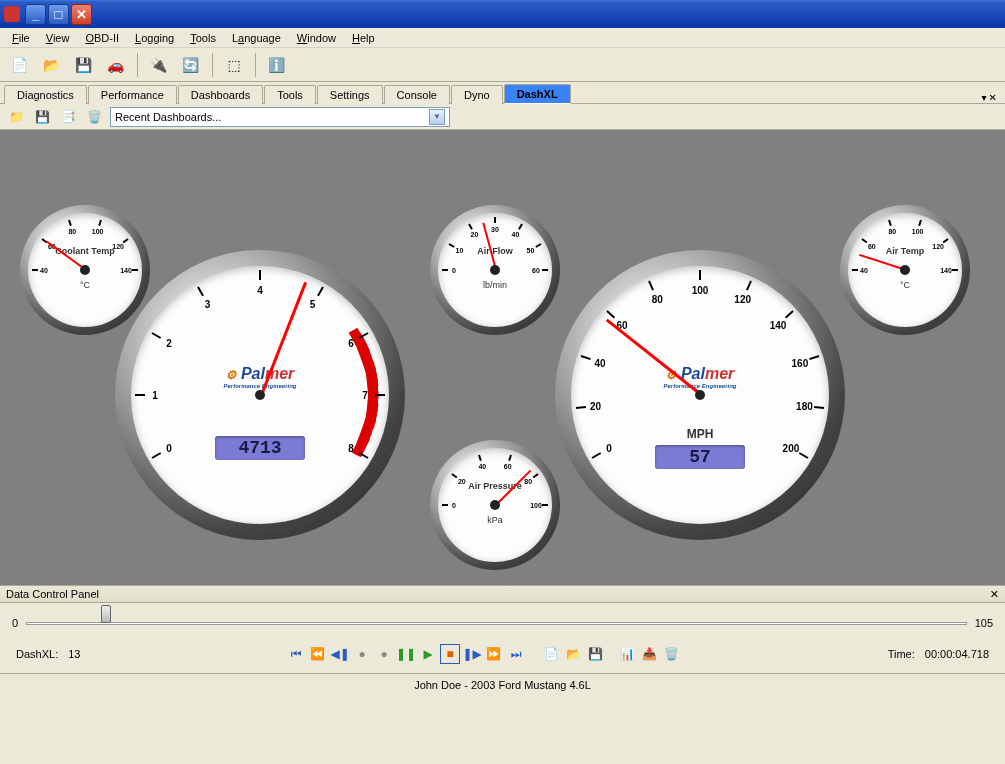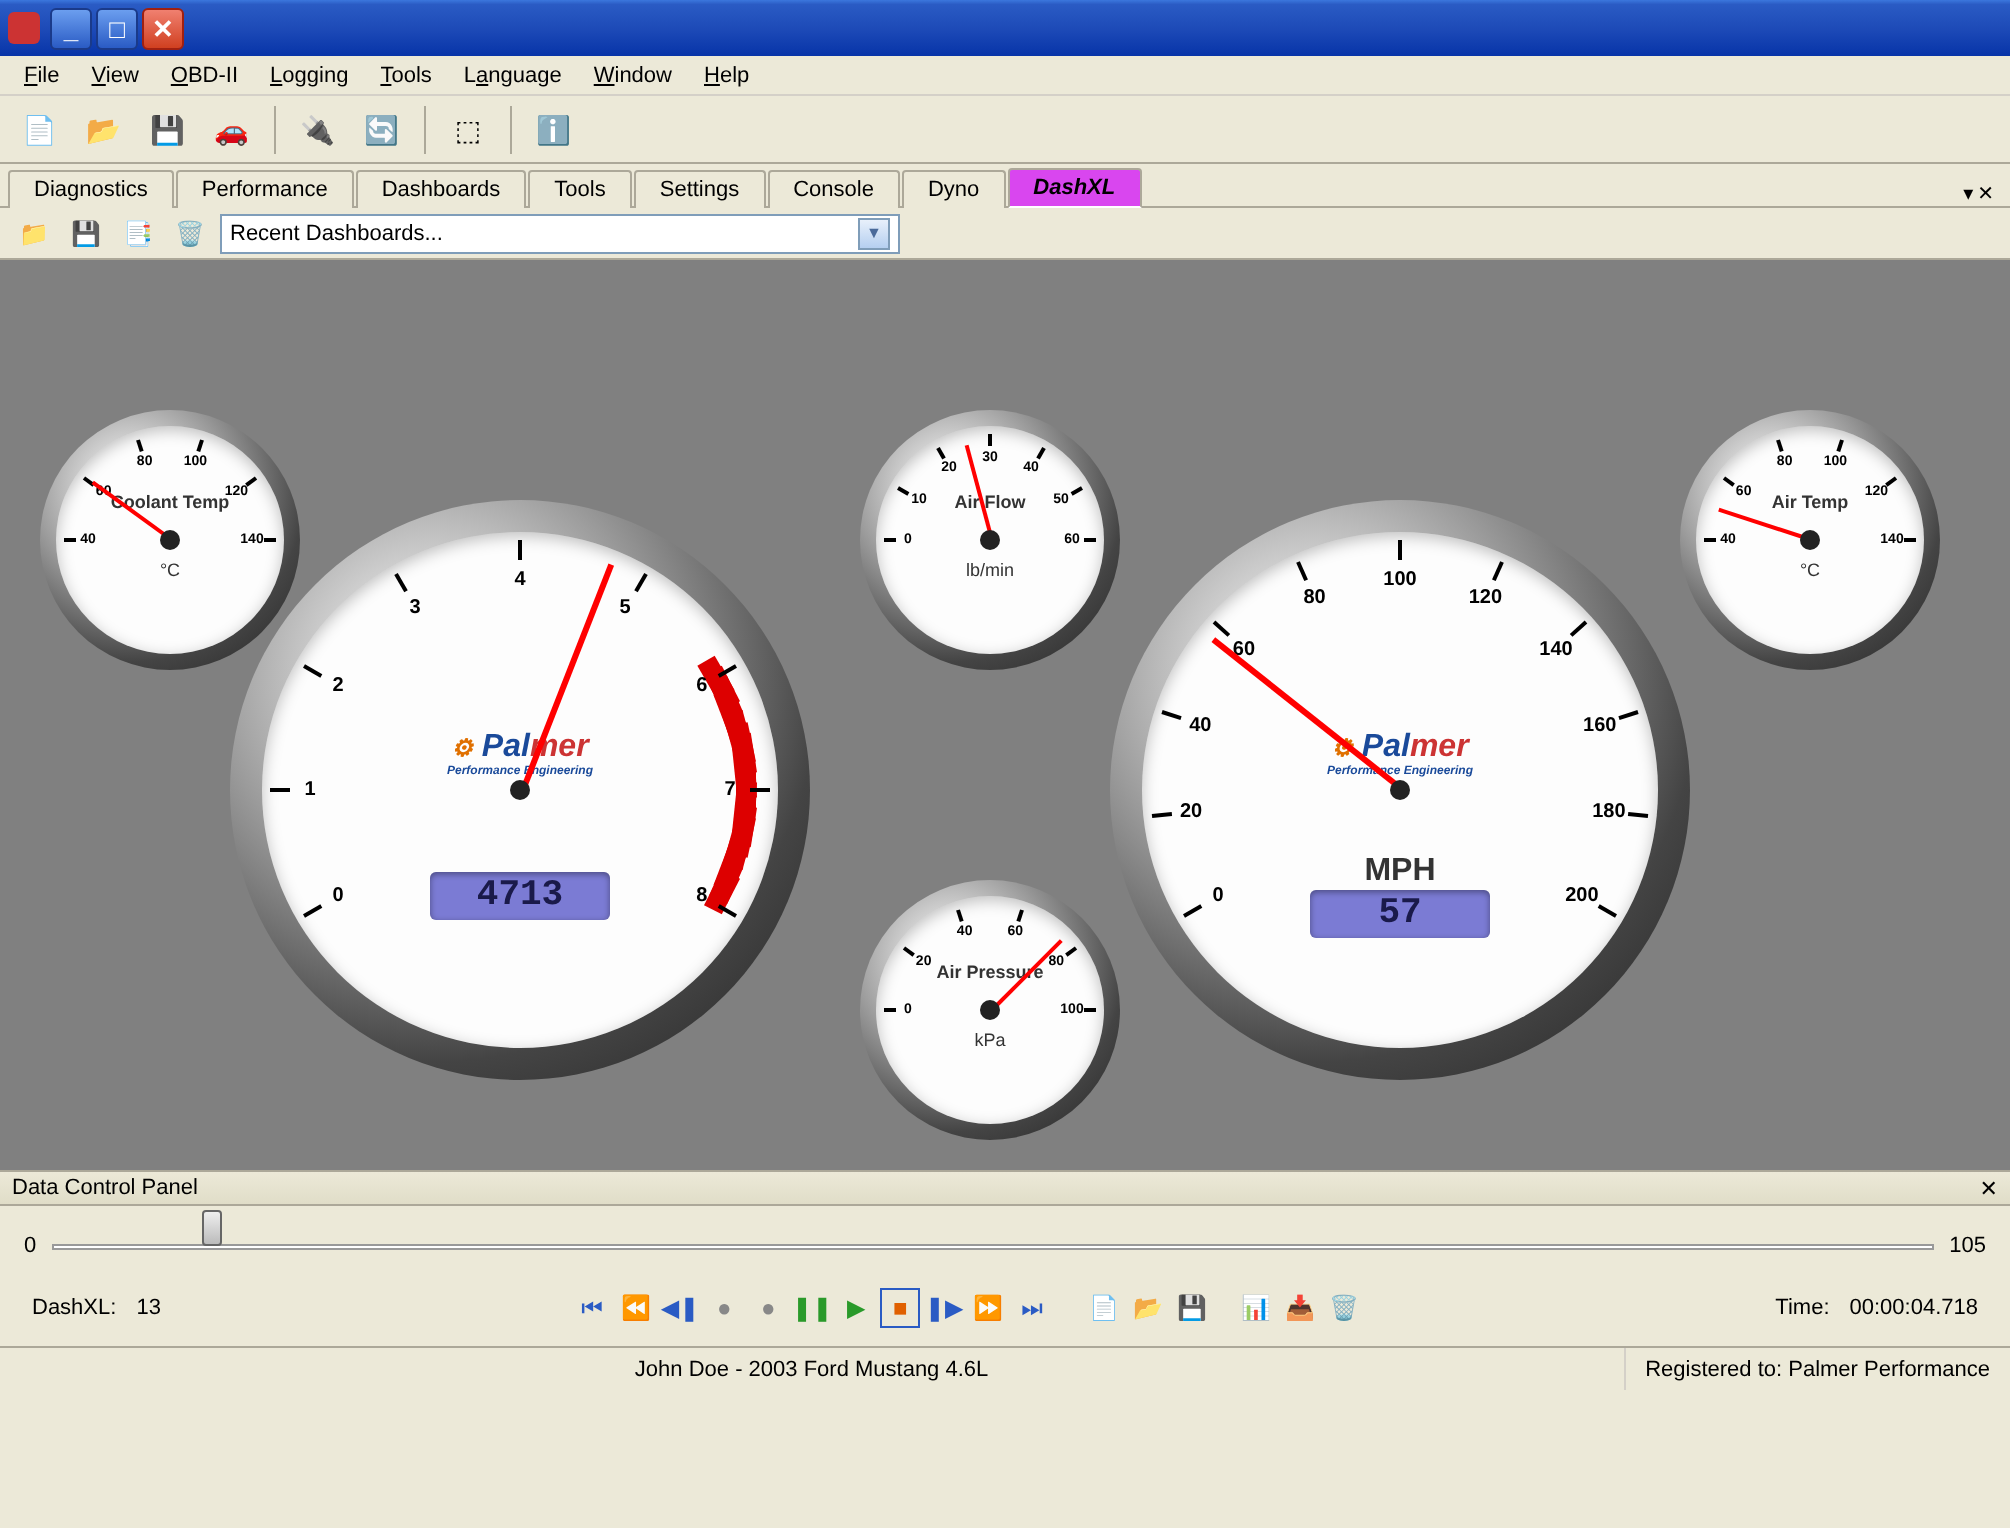--- a/index.html
+++ b/index.html
@@ -20,21 +20,21 @@
 .menubar span u { text-decoration: underline; }
 
 
 .toolbar { height: 34px; background: #ece9d8; display: flex; align-items: center; padding: 0 6px; gap: 4px; border-bottom: 1px solid #aca899; }
 .tb-btn { width: 28px; height: 28px; display: flex; align-items: center; justify-content: center; border: 1px solid transparent; border-radius: 2px; }
 .tb-sep { width: 1px; height: 24px; background: #aca899; margin: 0 3px; }
 
 
 .tabstrip { height: 22px; background: #ece9d8; display: flex; align-items: flex-end; padding: 0 4px; border-bottom: 1px solid #aca899; }
 .tab { padding: 3px 12px; border: 1px solid #aca899; border-bottom: none; background: #ece9d8; margin-right: 1px; border-radius: 2px 2px 0 0; font-size: 11px; position: relative; top: 1px; }
-.tab.active { background: #d946ef; font-weight: bold; border-bottom: 1px solid #fff; z-index: 2; font-style: italic; }
+.tab.active { background: #3b82f6; font-weight: bold; border-bottom: 1px solid #fff; z-index: 2; }
 .tabstrip .tab-ctrl { margin-left: auto; display: flex; gap: 2px; padding-right: 4px; align-items: center;}
 .tab-ctrl span { font-size: 10px; cursor: default; }
 
 
 .subtoolbar { height: 26px; background: #ece9d8; display: flex; align-items: center; padding: 0 6px; gap: 4px; border-bottom: 1px solid #aca899; }
 .dash-select { flex: 0 0 340px; height: 20px; border: 1px solid #7f9db9; background: white; display: flex; align-items: center; padding: 0 4px; font-size: 11px; }
 .dash-select .dd-btn { margin-left: auto; width: 16px; height: 16px; background: linear-gradient(to bottom,#e8f0fb,#b5cff0); border: 1px solid #7f9db9; display:flex; align-items:center; justify-content:center; font-size:8px; color:#4a6a9a;}
 
 
 .dashboard { background: #808080; position: relative; height: 455px; overflow: hidden; }
@@ -231,21 +231,21 @@
       <div class="tick-num" style="font-size: 10px; left: 187.707px; top: 49.0777px;">120</div>
       <div class="tick" style="height: 10px; left: 237.893px; top: 61.3587px; transform: translate(-50%, 0px) rotate(408deg);"></div>
       <div class="tick-num" style="font-size: 10px; left: 223.03px; top: 74.7413px;">140</div>
       <div class="tick" style="height: 10px; left: 263.882px; top: 106.373px; transform: translate(-50%, 0px) rotate(432deg);"></div>
       <div class="tick-num" style="font-size: 10px; left: 244.861px; top: 112.553px;">160</div>
       <div class="tick" style="height: 10px; left: 269.315px; top: 158.066px; transform: translate(-50%, 0px) rotate(456deg);"></div>
       <div class="tick-num" style="font-size: 10px; left: 249.425px; top: 155.975px;">180</div>
       <div class="tick" style="height: 10px; left: 253.253px; top: 207.5px; transform: translate(-50%, 0px) rotate(480deg);"></div>
       <div class="tick-num" style="font-size: 10px; left: 235.933px; top: 197.5px;">200</div>
       <div class="brand" style="top: 115px; font-size: 16px;"><span style="color:#e07000;font-size:12px">⚙</span> <span class="b1">Pal</span><span class="b2">mer</span><span class="sub">Performance Engineering</span></div>
-      <div class="gauge-label" style="top: 177px; font-size: 16px;">MPH</div>
+      <div class="gauge-label" style="top: 177px; font-size: 12px;">MPH</div>
       <div class="lcd" style="top: 195px; width: 90px; font-size: 18px; padding: 2px 0px;">57</div>
       <div class="needle" style="height: 121px; top: 24px; transform: rotate(308.4deg); width: 3px;"></div>
       <div class="gauge-center"></div>
     </div>
     <div class="gauge" style="left: 20px; top: 75px; width: 130px; height: 130px;">
       <div class="bezel"></div>
       <div class="face" style="inset: 8px;"></div>
       <div class="tick" style="height: 6px; left: 12px; top: 65px; transform: translate(-50%, 0px) rotate(270deg);"></div>
       <div class="tick-num" style="font-size: 7px; left: 24px; top: 65px;">40</div>
       <div class="tick" style="height: 6px; left: 22.1221px; top: 33.8474px; transform: translate(-50%, 0px) rotate(306deg);"></div>
@@ -364,14 +364,13 @@
     <div class="ctrl-btn">📥</div>
     <div class="ctrl-btn">🗑️</div>
     <div class="spacer"></div>
     <span class="time-lbl">Time:</span>
     <span class="time-lbl">00:00:04.718</span>
   </div>
 </div>
 
 <div class="statusbar">
   <div class="status-cell">John Doe - 2003 Ford Mustang 4.6L</div>
-  <div class="status-cell">Registered to: Palmer Performance</div>
 </div>
 
 </body></html>

